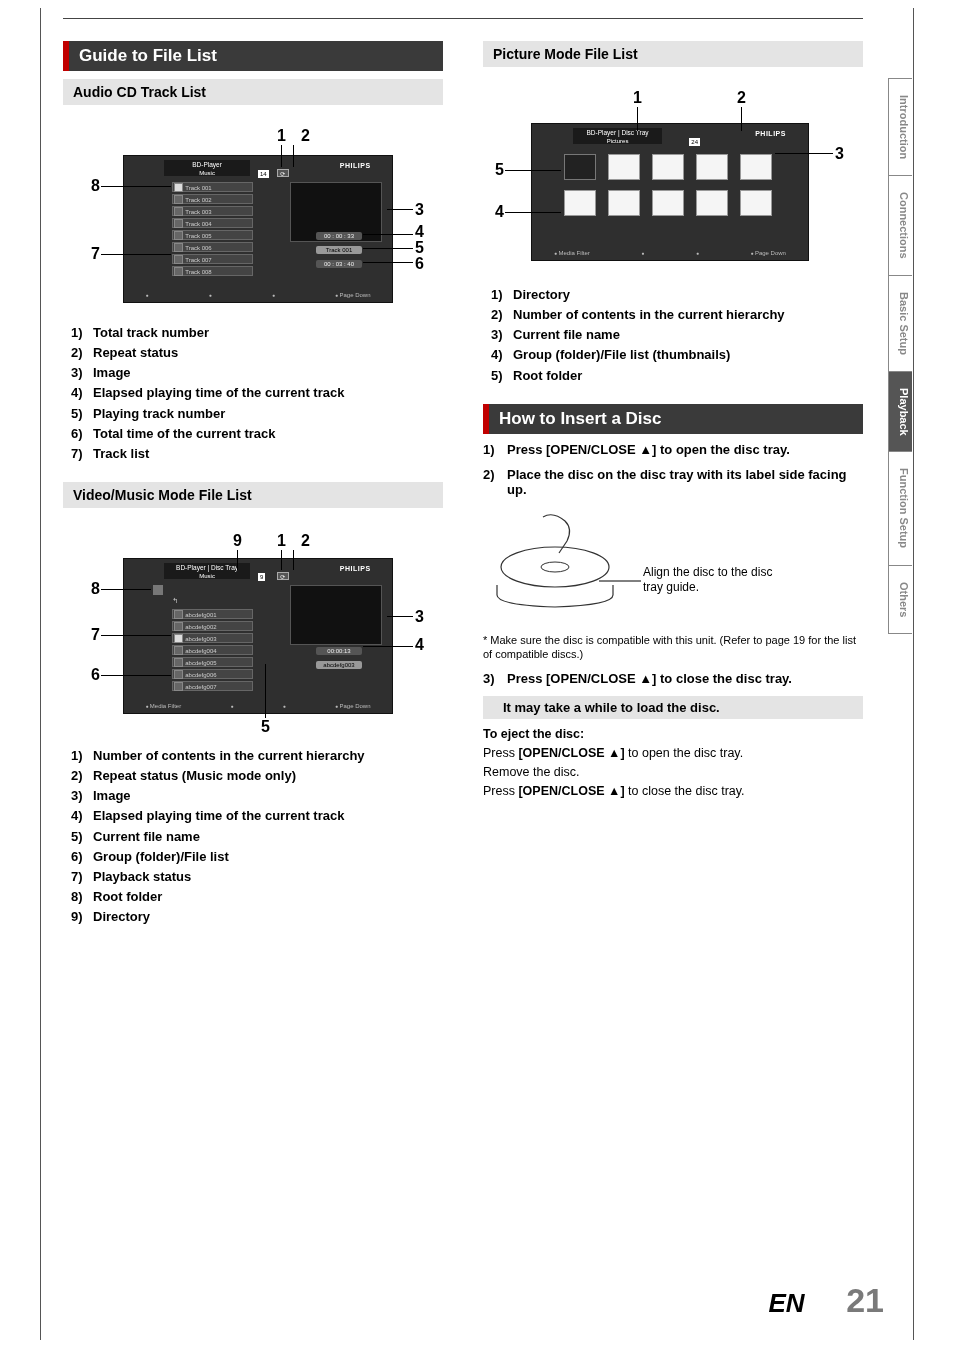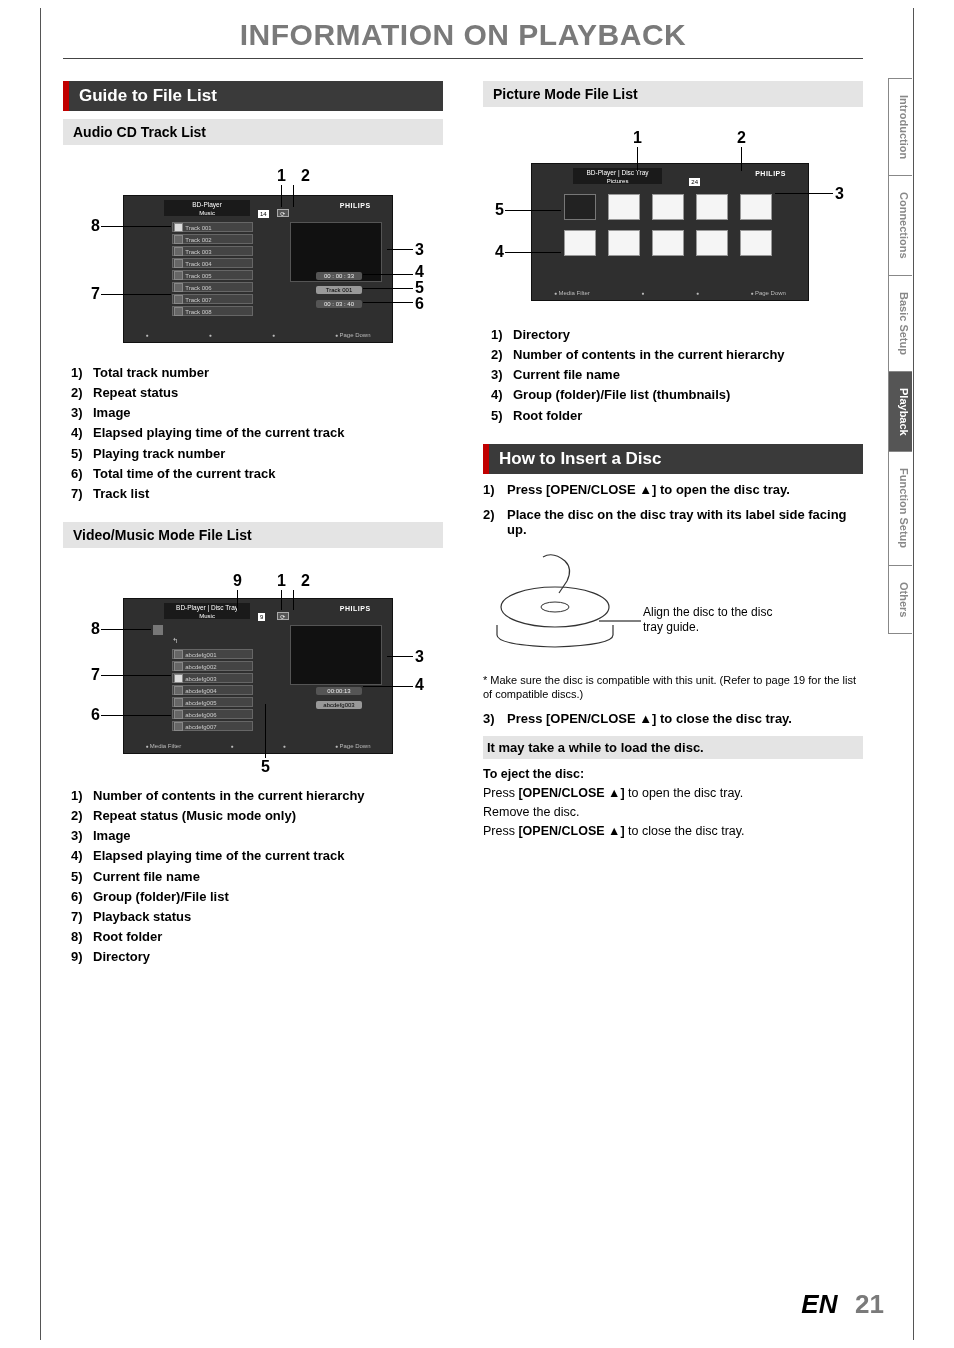--- a/index.html
+++ b/index.html
@@ -51,21 +51,21 @@
     background: #e4e4e4;
     font-weight: bold;
     font-size: 14px;
     padding: 5px 10px;
     margin-bottom: 10px;
   }
   .sub-bar-small {
     background: #e4e4e4;
     font-weight: bold;
     font-size: 13px;
-    padding: 4px 4px;
+    padding: 4px 20px;
     margin: 6px 0;
   }
   .list {
     margin: 8px 0 18px 8px;
     font-weight: bold;
     font-size: 13px;
     line-height: 1.55;
   }
   .list .num { display: inline-block; width: 22px; }
   .note {
@@ -107,21 +107,21 @@
   .tab:last-child { border-bottom: 1px solid #888; }
   .tab.active { background: #555; color: #fff; }
 
   .footer {
     position: absolute;
     right: 70px;
     bottom: 28px;
     font-weight: bold;
   }
   .footer .lang { font-size: 26px; color: #000; margin-right: 14px; font-style: italic; }
-  .footer .pn { font-size: 26px; color: #7a7a7a; }
+  .footer .pn { font-size: 34px; color: #7a7a7a; margin-left: 24px; }
 
   
   .diagram-wrap {
     position: relative;
     margin: 0 auto 6px auto;
   }
   .callout-num {
     position: absolute;
     font-weight: bold;
     font-size: 16px;
@@ -241,21 +241,20 @@
     font-size:12px;
     line-height:1.3;
   }
 </style>
 </head>
 <body>
 
 <div class="page-frame"></div>
 
 <div class="content">
-  <div class="page-title">INFORMATION ON PLAYBACK</div>
   <hr class="title-rule">
 
   <div class="columns">
 
     <div class="col">
       <div class="section-bar">Guide to File List</div>
       <div class="sub-bar">Audio CD Track List</div>
 
       <div class="diagram-wrap" style="width:380px;height:200px;">
         <div class="screen" style="left:60px;top:40px;width:270px;height:148px;">

